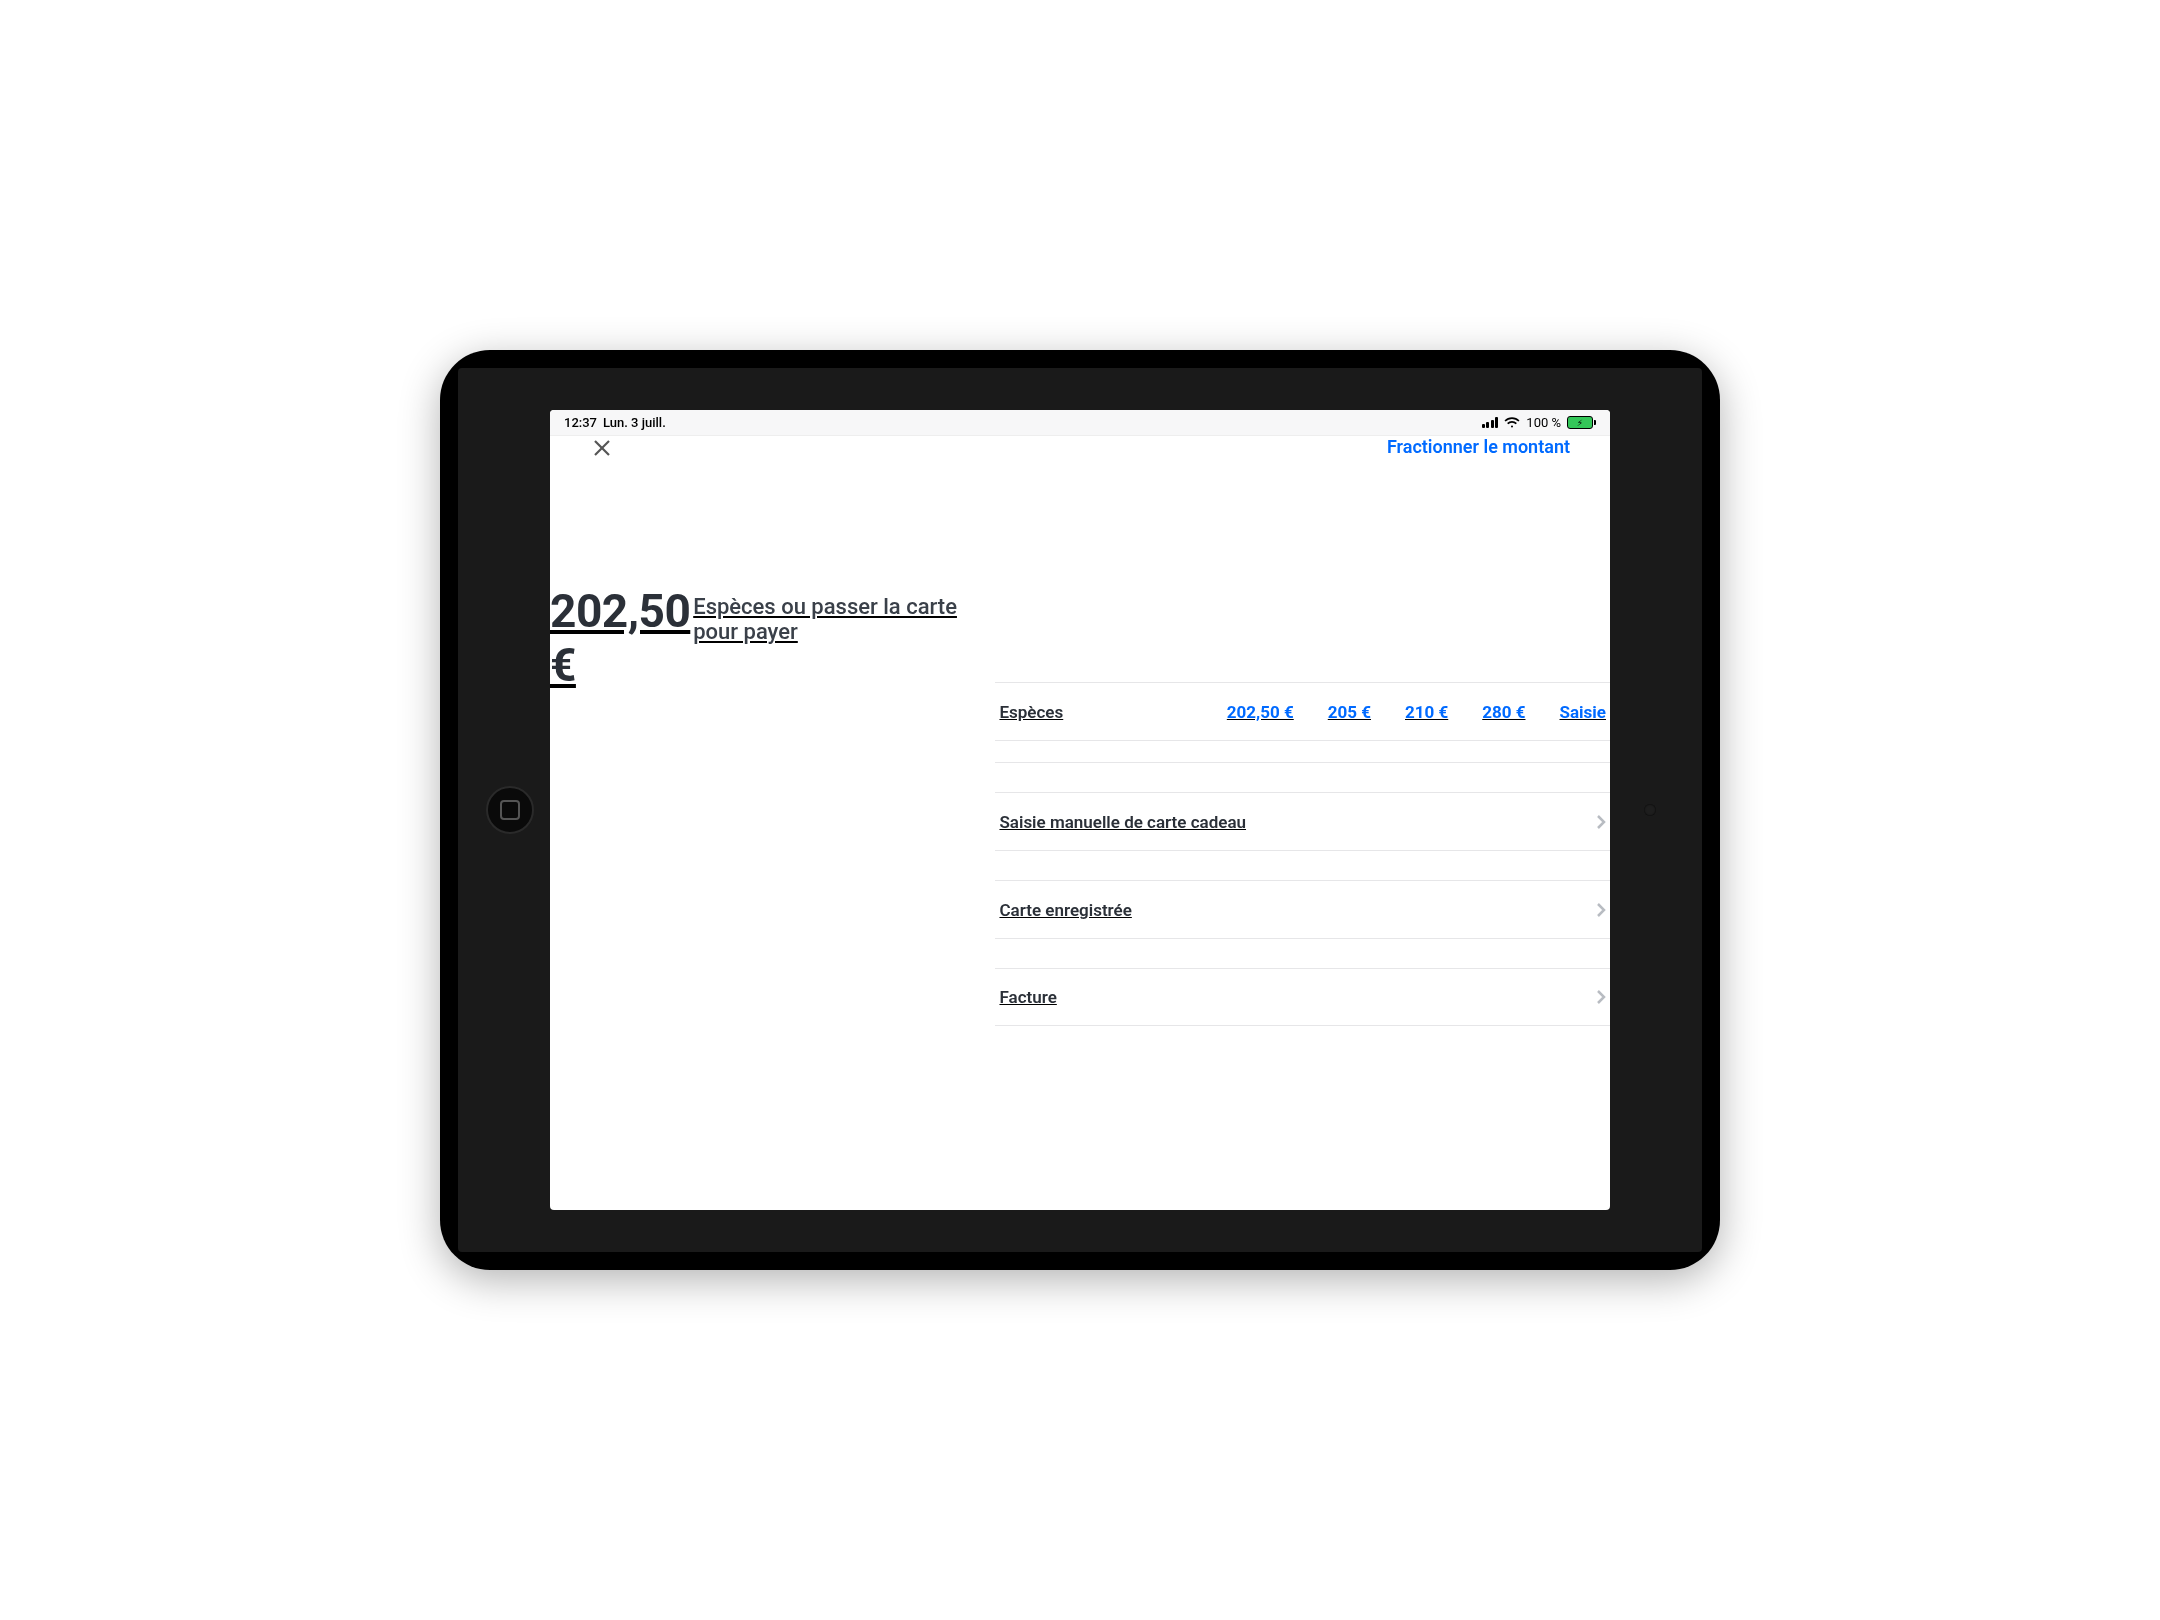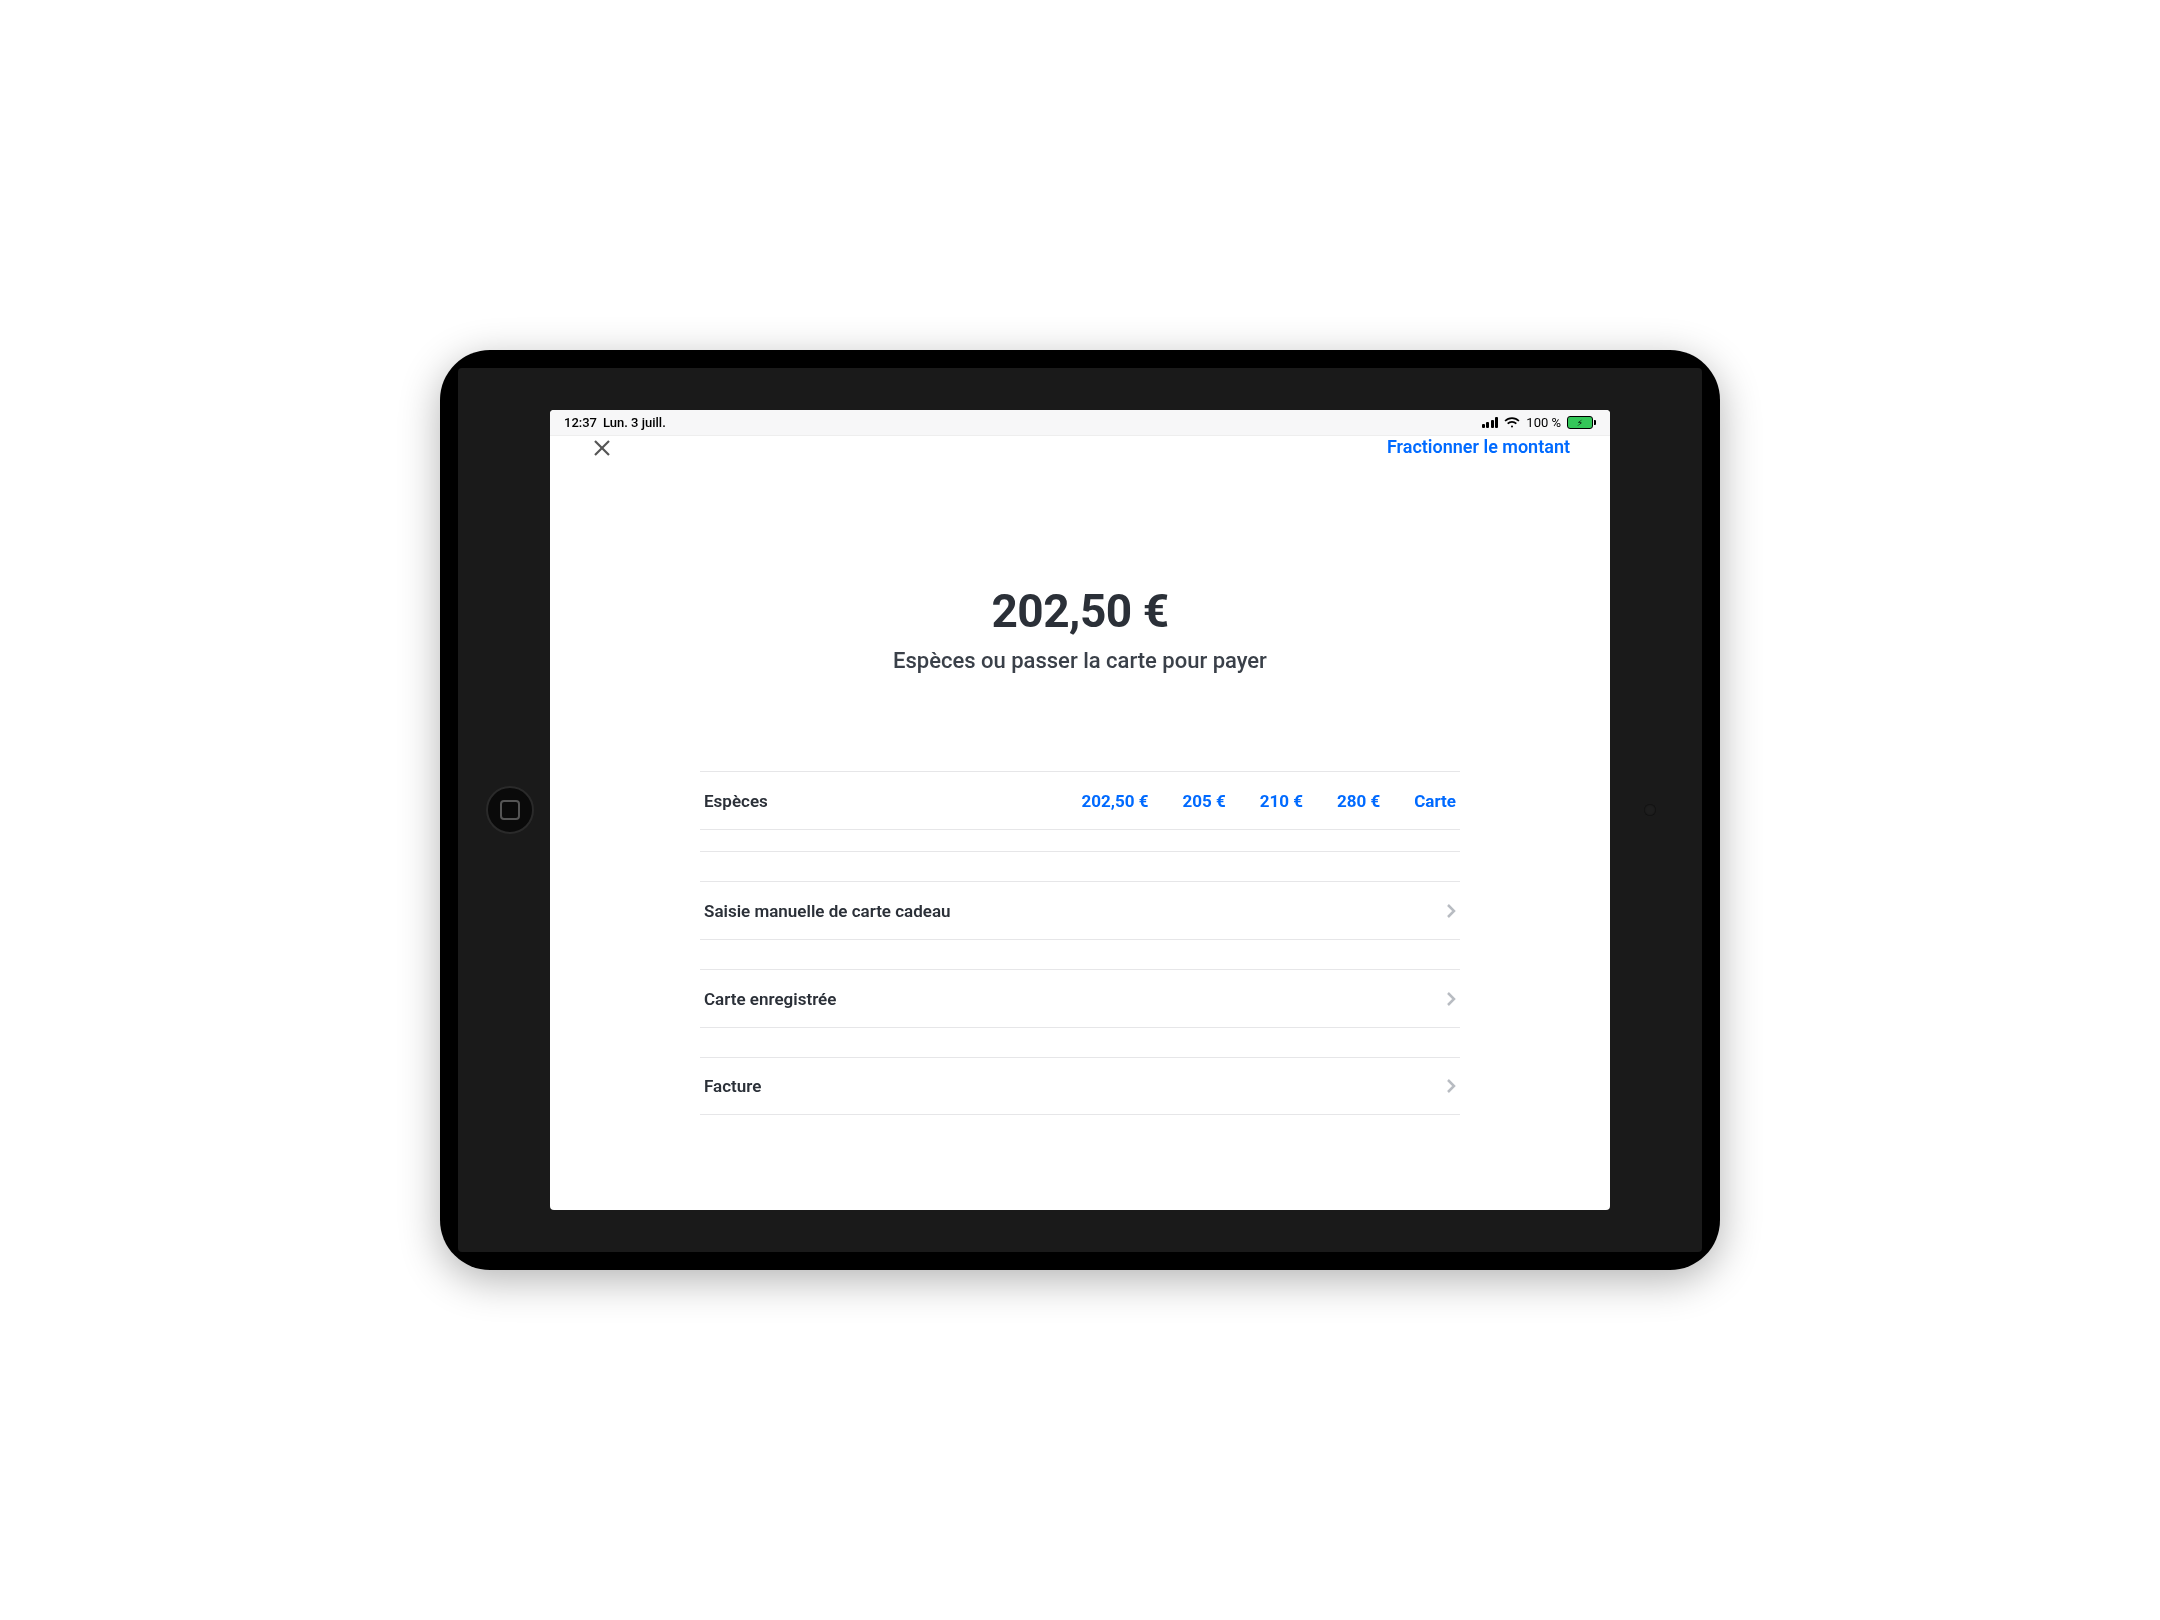--- a/index.html
+++ b/index.html
@@ -158,23 +158,24 @@
     .close-x svg { stroke: #555; stroke-width: 2.2; }
     .header-action {
       color: #006aff;
       font-size: 18px;
       font-weight: 600;
       cursor: pointer;
     }
     .main {
       flex: 1;
       display: flex;
-      flex-direction: column;
-      align-items: center;
+      flex-direction: row;
+      align-items: flex-start;
       padding-top: 90px;
+      text-decoration: underline;
     }
     .amount {
       font-size: 46px;
       font-weight: 700;
       color: #2b3038;
       letter-spacing: -0.5px;
     }
     .instruction {
       font-size: 22px;
       color: #3a4049;
@@ -277,21 +278,21 @@
 
         <div class="options-list">
 
           <div class="option-row">
             <div class="option-label">Espèces</div>
             <div class="cash-amounts">
               <span class="cash-amount">202,50 €</span>
               <span class="cash-amount">205 €</span>
               <span class="cash-amount">210 €</span>
               <span class="cash-amount">280 €</span>
-              <span class="cash-amount">Carte</span>
+              <span class="cash-amount">Saisie</span>
             </div>
           </div>
 
           <div class="spacer-row"></div>
 
 
           <div class="spacer-row"></div>
 
           <div class="option-row clickable">
             <div class="option-label">Saisie manuelle de carte cadeau</div>

